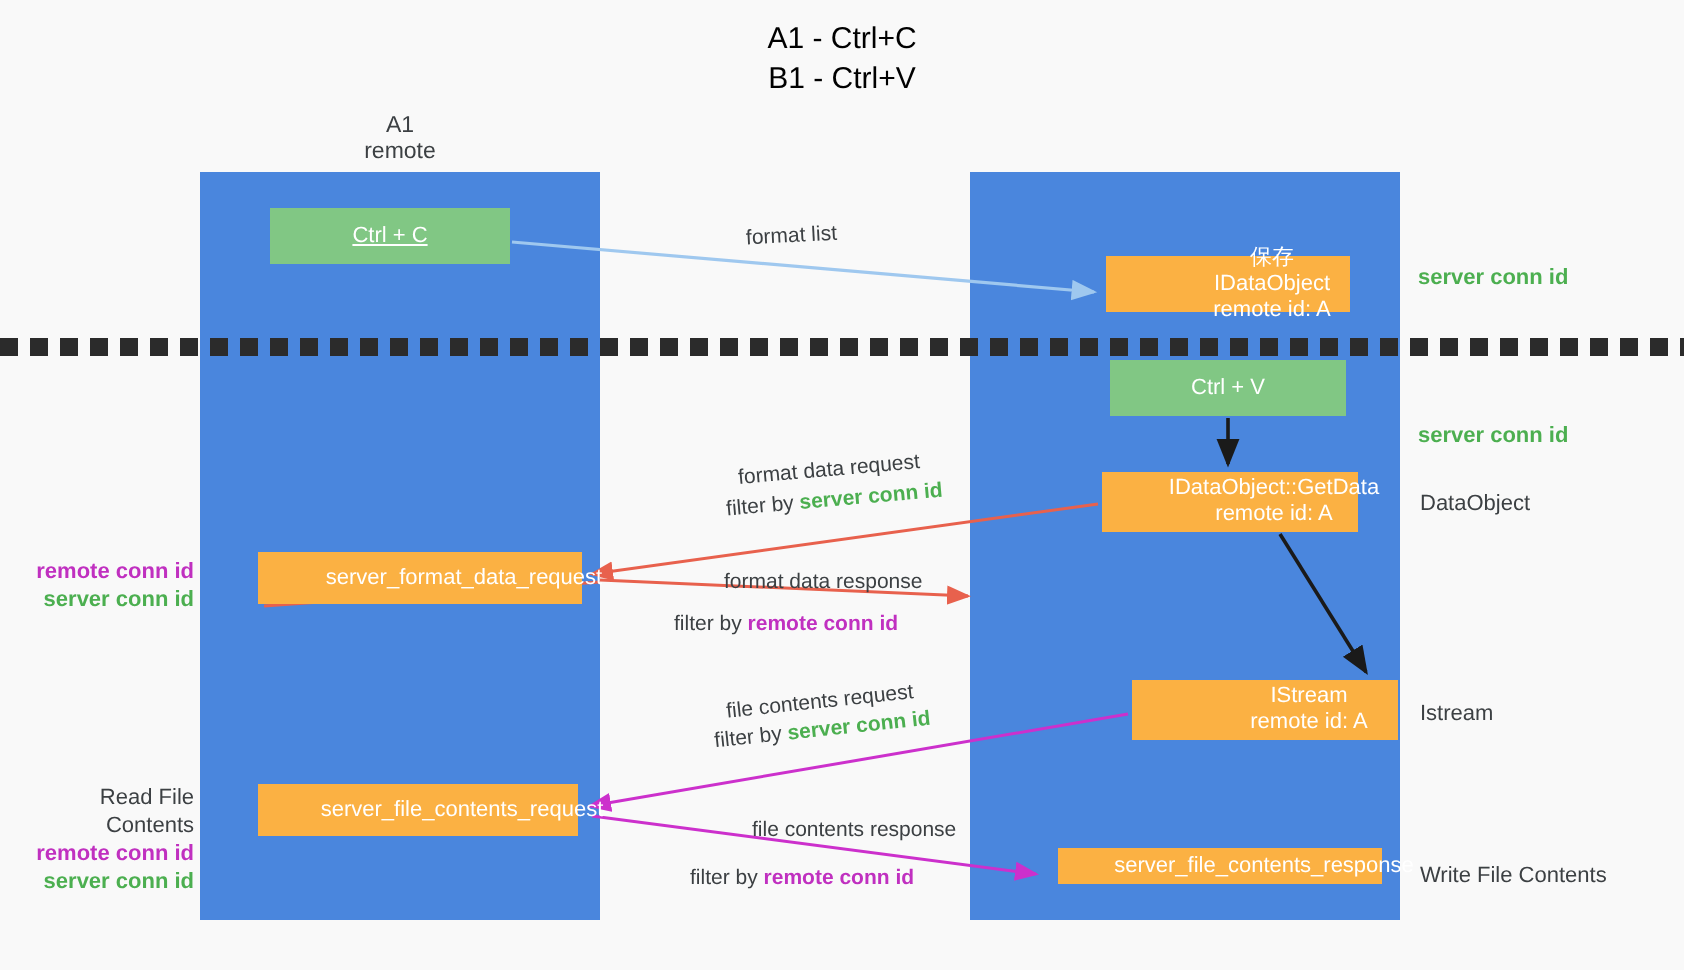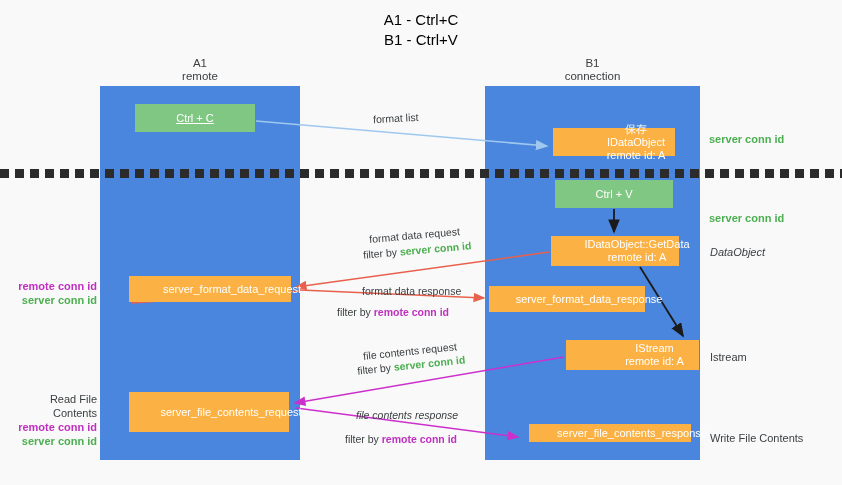--- a/index.html
+++ b/index.html
@@ -76,35 +76,35 @@
   .box.orange { background: #fbb040; padding-left: 48px; }
   .box.orange { background: #fbb143; }
 
   #box-ctrlc   { left: 135px; top: 104px; width: 120px; height: 28px; text-decoration: underline; }
   #box-ctrlv   { left: 555px; top: 180px; width: 118px; height: 28px; text-align: center; }
   #box-idataobject { left: 553px; top: 128px; width: 122px; height: 28px; }
   #box-getdata { left: 551px; top: 236px; width: 128px; height: 30px; }
   #box-istream { left: 566px; top: 340px; width: 133px; height: 30px; }
   #box-fmt-req { left: 129px; top: 276px; width: 162px; height: 26px; text-align: center; }
   #box-fmt-res { left: 489px; top: 286px; width: 156px; height: 26px; }
-  #box-file-req{ left: 129px; top: 392px; width: 160px; height: 40px; }
+  #box-file-req{ left: 129px; top: 392px; width: 160px; height: 26px; }
   #box-file-res{ left: 529px; top: 424px; width: 162px; height: 18px; }
 
   
   .side-label {
     font-size: 11px;
     line-height: 14px;
   }
   .lbl-green { color: #4caf50; font-weight: bold; }
   .lbl-purple { color: #c030c0; font-weight: bold; }
   .lbl-dark { color: #3c4043; }
 
   #lbl-right-1 { left: 709px; top: 132px; }
   #lbl-right-2 { left: 709px; top: 211px; }
-  #lbl-right-3 { left: 710px; top: 245px; font-style: italic; }
+  #lbl-right-3 { left: 710px; top: 245px; }
   #lbl-right-4 { left: 710px; top: 350px; }
   #lbl-right-5 { left: 710px; top: 431px; }
 
   #lbl-left-1 { left: 11px; top: 279px; width: 86px; text-align: right;}
   #lbl-left-2 { left: 11px; top: 392px; width: 86px; text-align: right;}
 
   
   .conn-label {
     font-size: 10.5px;
     color: #3c4043;
@@ -114,21 +114,21 @@
   .conn-label .hl-green { color: #4caf50; font-weight: bold; }
   .conn-label .hl-purple { color: #c030c0; font-weight: bold; }
 
   #cl-format-list { left: 373px; top: 111px; transform: rotate(-3deg); }
   #cl-fmt-req-1 { left: 369px; top: 228px; transform: rotate(-5deg); }
   #cl-fmt-req-2 { left: 363px; top: 243px; transform: rotate(-5deg); }
   #cl-fmt-res-1 { left: 362px; top: 284px; }
   #cl-fmt-res-2 { left: 337px; top: 305px; }
   #cl-file-req-1 { left: 363px; top: 344px; transform: rotate(-6deg); }
   #cl-file-req-2 { left: 357px; top: 358px; transform: rotate(-6deg); }
-  #cl-file-res-1 { left: 356px; top: 408px; font-style: italic; }
+  #cl-file-res-1 { left: 376px; top: 408px; }
   #cl-file-res-2 { left: 345px; top: 432px; }
 
   svg.overlay {
     position: absolute;
     left: 0; top: 0;
     width: 842px; height: 485px;
     pointer-events: none;
   }
 </style>
 </head>
@@ -137,22 +137,20 @@
 <div id="stage">
 
   <div class="abs title">A1 - Ctrl+C
 B1 - Ctrl+V</div>
 
   <div class="abs lane" id="lane-a1"></div>
   <div class="abs lane" id="lane-b1"></div>
 
   <div class="abs col-head" id="head-a1">A1
 remote</div>
-  <div class="abs col-head" id="head-b1">B1
-connection</div>
 
   <svg class="overlay">
     <defs>
       <marker id="ah-blue" markerWidth="9" markerHeight="9" refX="7" refY="3.2" orient="auto">
         <path d="M0,0 L8,3.2 L0,6.4 z" fill="#9fc8ef"></path>
       </marker>
       <marker id="ah-red" markerWidth="9" markerHeight="9" refX="7" refY="3.2" orient="auto">
         <path d="M0,0 L8,3.2 L0,6.4 z" fill="#e8614d"></path>
       </marker>
       <marker id="ah-mag" markerWidth="9" markerHeight="9" refX="7" refY="3.2" orient="auto">
@@ -183,21 +181,20 @@
 
   <div class="abs box green" id="box-ctrlc">Ctrl + C</div>
   <div class="abs box orange" id="box-idataobject">保存IDataObject
 remote id: A</div>
   <div class="abs box green" id="box-ctrlv">Ctrl + V</div>
   <div class="abs box orange" id="box-getdata">IDataObject::GetData
 remote id: A</div>
   <div class="abs box orange" id="box-istream">IStream
 remote id: A</div>
   <div class="abs box orange" id="box-fmt-req">server_format_data_request</div>
-  <div class="abs box orange" id="box-fmt-res">server_format_data_response</div>
   <div class="abs box orange" id="box-file-req">server_file_contents_request</div>
   <div class="abs box orange" id="box-file-res">server_file_contents_response</div>
 
   <div class="abs side-label lbl-green" id="lbl-right-1">server conn id</div>
   <div class="abs side-label lbl-green" id="lbl-right-2">server conn id</div>
   <div class="abs side-label lbl-dark" id="lbl-right-3">DataObject</div>
   <div class="abs side-label lbl-dark" id="lbl-right-4">Istream</div>
   <div class="abs side-label lbl-dark" id="lbl-right-5">Write File Contents</div>
 
   <div class="abs" id="lbl-left-1">

